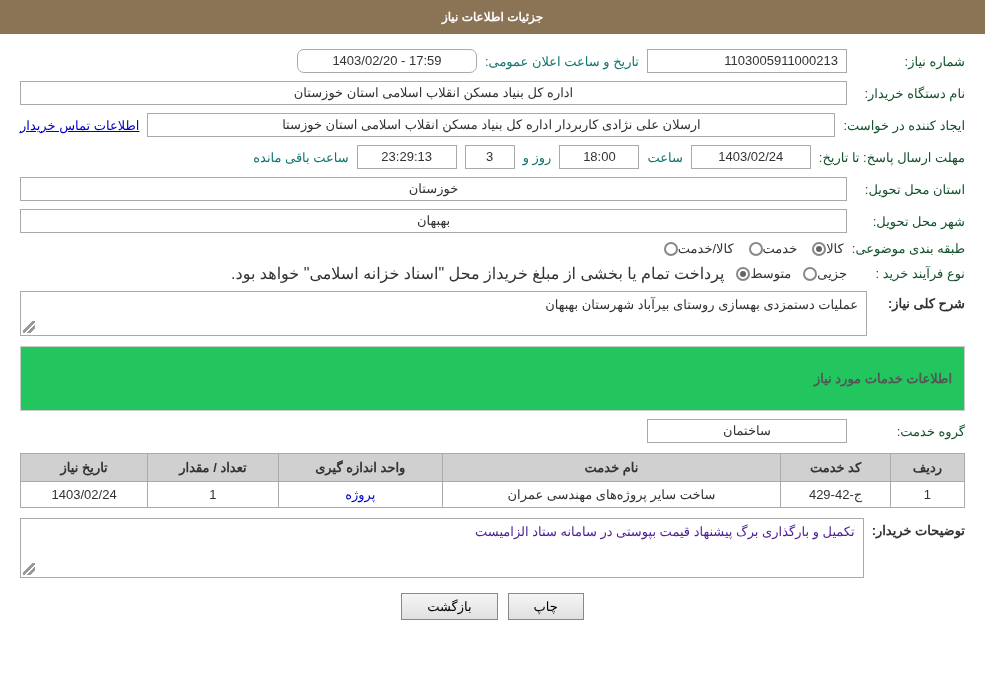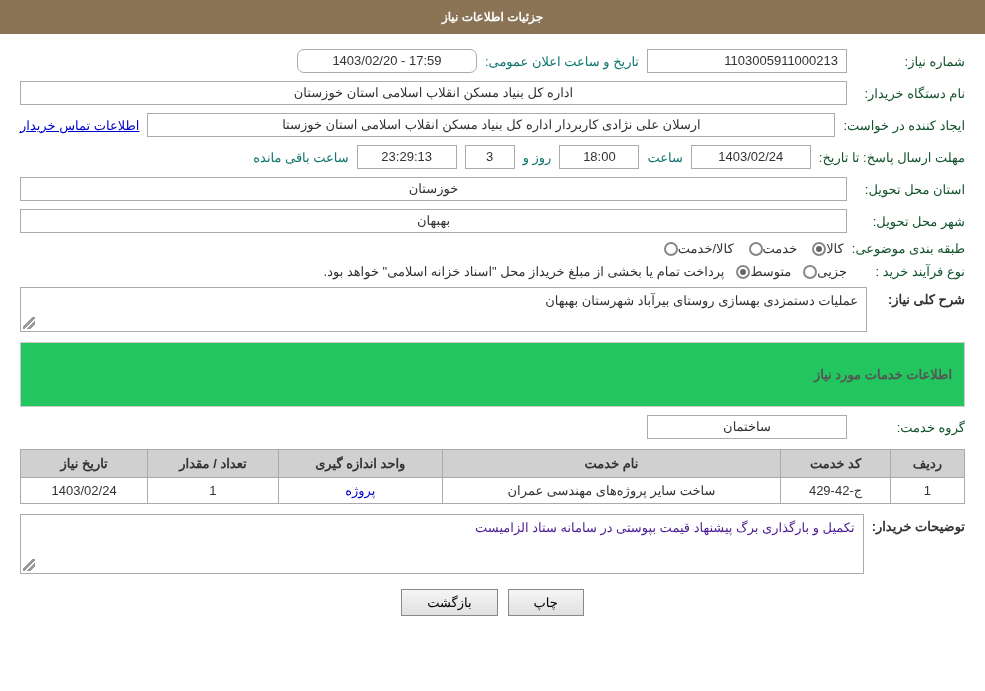--- a/index.html
+++ b/index.html
@@ -249,21 +249,21 @@
       <div style="flex:1;">
         <div class="process-option-row">
           <div class="radio-item">
             <span>جزیی</span>
             <span class="radio-circle"></span>
           </div>
           <div class="radio-item">
             <span>متوسط</span>
             <span class="radio-circle selected"></span>
           </div>
-          <span style="color:#333; font-size:13px;">پرداخت تمام یا بخشی از مبلغ خریداز محل "اسناد خزانه اسلامی" خواهد بود.</span>
+          <span style="color:#333; font-size:16px;">پرداخت تمام یا بخشی از مبلغ خریداز محل "اسناد خزانه اسلامی" خواهد بود.</span>
         </div>
       </div>
     </div>
 
     <div class="narration-row">
       <span class="narration-label">شرح کلی نیاز:</span>
       <div class="narration-box">
         <span>عملیات دستمزدی بهسازی روستای بیرآباد  شهرستان بهبهان</span>
         <div class="resize-handle"></div>
       </div>

